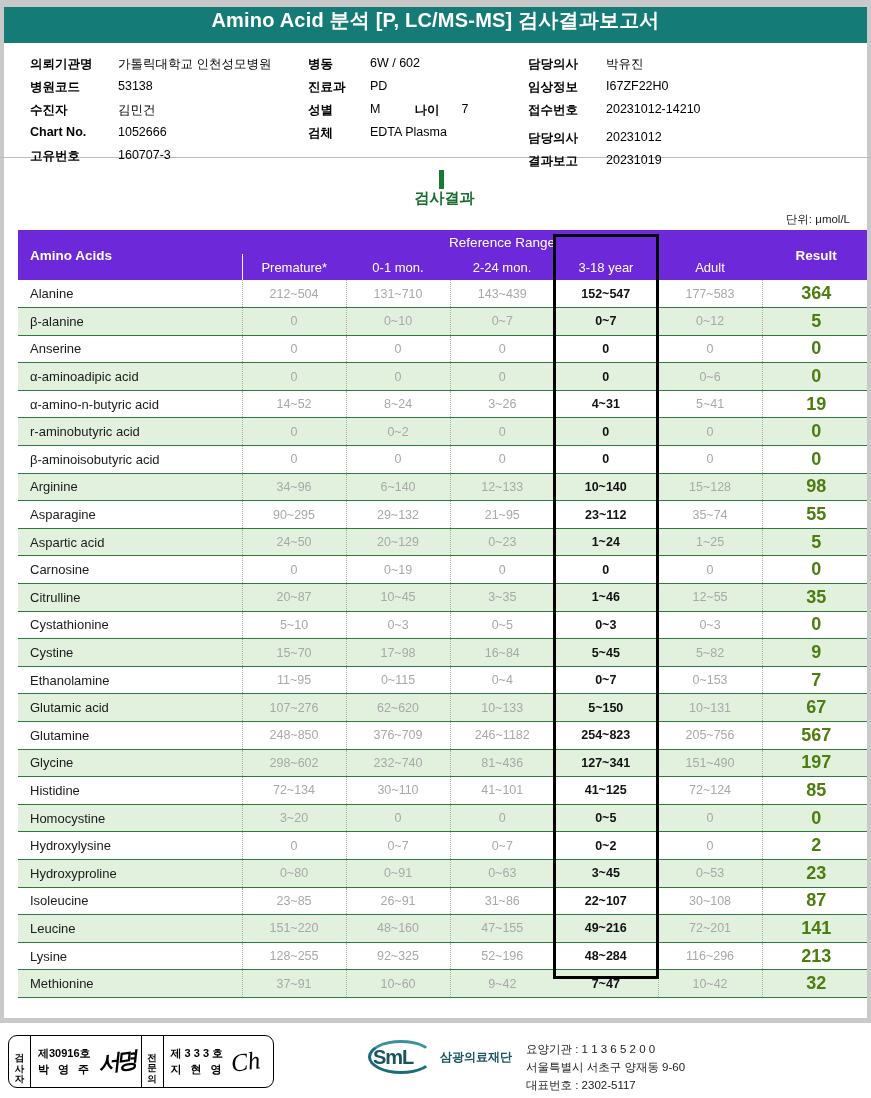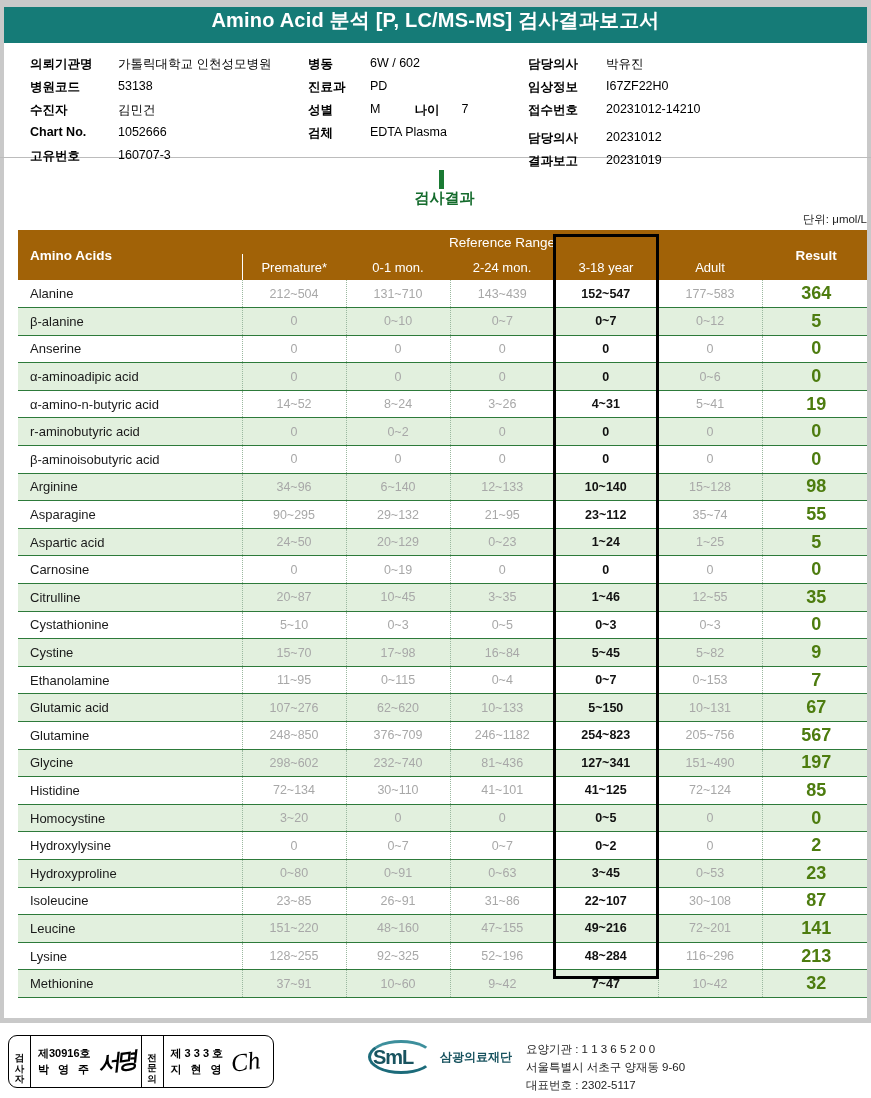--- a/index.html
+++ b/index.html
@@ -92,39 +92,39 @@
     background: #1a7a33;
     margin-right: 7px;
   }
   .section-title {
     color: #146b2c;
     font-size: 15px;
     font-weight: bold;
   }
   .unit-line {
     text-align: right;
-    padding-right: 4px;
+    padding-right: 21px;
     font-size: 11.5px;
     color: #222;
     margin-bottom: 3px;
   }
 
   
   .table-wrap { padding: 0 18px; }
   table.results {
     width: 100%;
     border-collapse: collapse;
     table-layout: fixed;
   }
   table.results col.c-name   { width: 224px; }
   table.results col.c-range  { width: 104px; }
   table.results col.c-result { width: 108px; }
 
   table.results thead th {
-    background: #a16207;
+    background: #6d28d9;
     color: #ffffff;
     font-size: 13px;
     font-weight: bold;
     text-align: center;
     padding: 0;
     border: none;
   }
   th.amino-head {
     text-align: left !important;
     padding-left: 12px !important;

